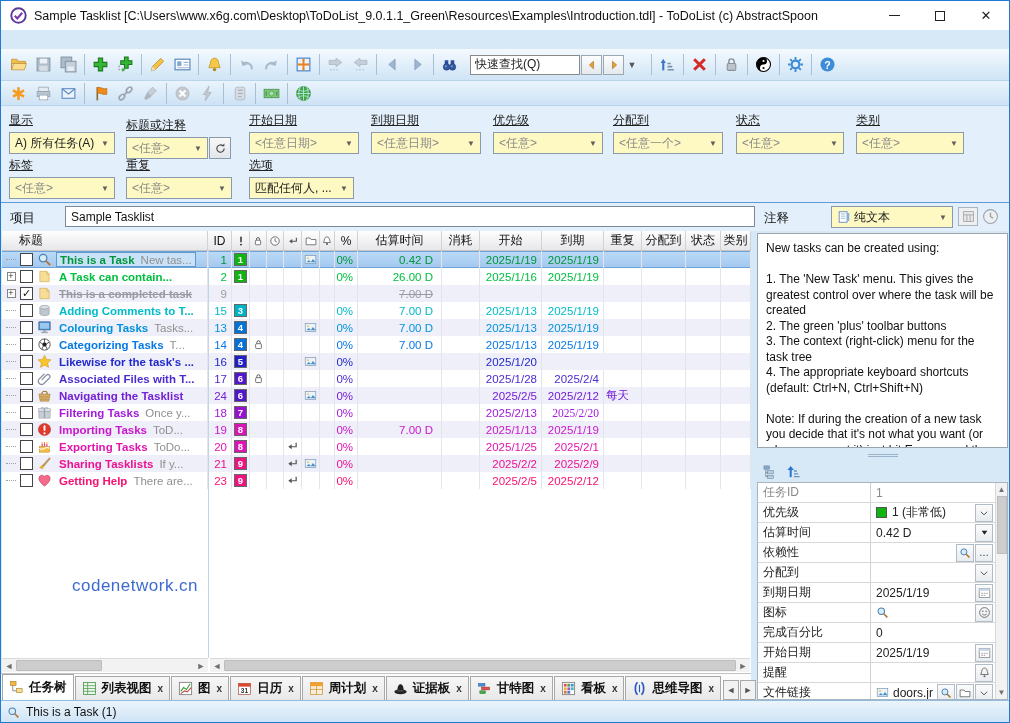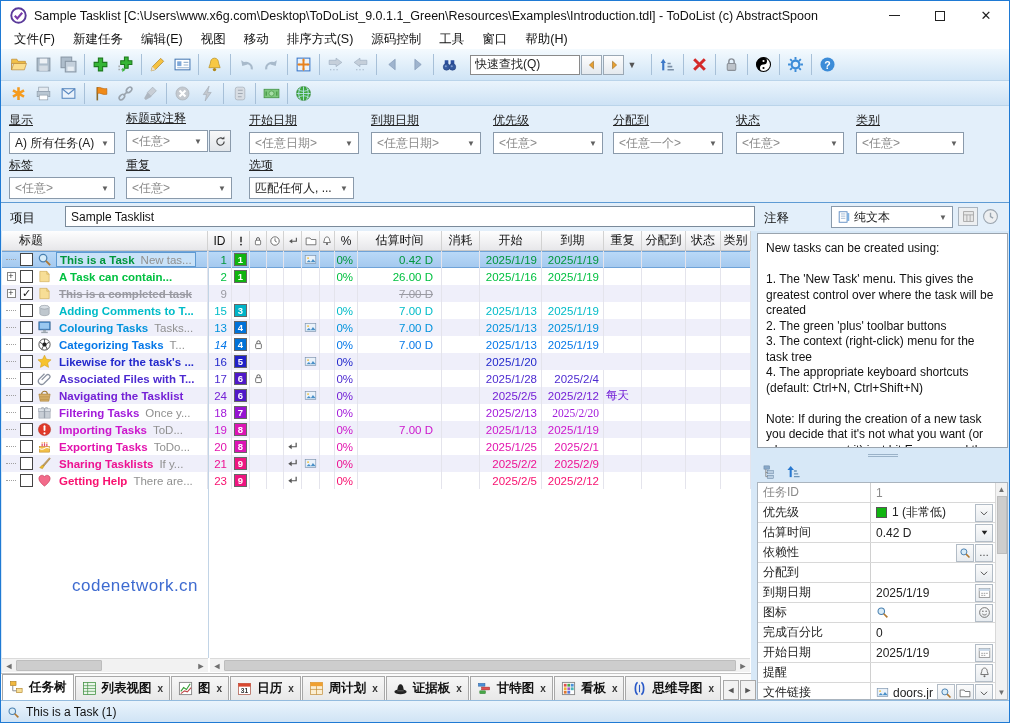--- a/index.html
+++ b/index.html
@@ -47,21 +47,21 @@
           display:flex; align-items:center; justify-content:center; margin-left:1px; }
   .schev { width:16px; height:20px; display:flex; align-items:center; justify-content:center;
            color:#555; font-size:9px; }
 
   
   .filterbar { position:absolute; left:0; top:105px; width:100%; height:97px;
                background:#E3EFFA; border-bottom:1px solid #5E9BD4; }
   .fgroup { position:absolute; }
   .flabel { font-size:12px; color:#222; text-decoration:underline; margin-bottom:3px; white-space:nowrap; }
   .frow { display:flex; }
-  .combo { height:22px; background:#ffffff; border:1px solid #8A9AAB; display:flex;
+  .combo { height:22px; background:#fef9c3; border:1px solid #8A9AAB; display:flex;
            align-items:center; font-size:12px; padding:0 2px 0 5px; }
   .cval { flex:1; color:#8A8A8A; white-space:nowrap; overflow:hidden; }
   .cval.dark { color:#222; }
   .chev { width:14px; color:#606060; font-size:8px; text-align:center; flex:none; }
   .refbtn { width:22px; height:22px; border:1px solid #8A9AAB; margin-left:1px;
             background:linear-gradient(#F8F8F8,#E2E6EA); display:flex; align-items:center; justify-content:center; }
 
   
   .projectrow { position:absolute; left:0; top:202px; width:100%; height:28px; background:#E3EFFA; }
   .prj-label { position:absolute; left:9px; top:7px; font-size:12.5px; color:#111; }
@@ -187,32 +187,20 @@
       <div class="win-btn">
           <span class="wb-min"></span>
         </div>
       <div class="win-btn">
           <span class="wb-max"></span>
         </div>
       <div class="win-btn">✕</div>
     </div>
   </div>
 
-  <div class="menubar">
-      <div class="menu-item">文件(F)</div>
-      <div class="menu-item">新建任务</div>
-      <div class="menu-item">编辑(E)</div>
-      <div class="menu-item">视图</div>
-      <div class="menu-item">移动</div>
-      <div class="menu-item">排序方式(S)</div>
-      <div class="menu-item">源码控制</div>
-      <div class="menu-item">工具</div>
-      <div class="menu-item">窗口</div>
-      <div class="menu-item">帮助(H)</div>
-    </div>
   <div class="toolbar1">
       <div class="tbtn">
         <span class="icon i17">
           <svg viewBox="0 0 16 16">
             <path d="M1.5 13V3h5l1 2h7v2h-13z" fill="#F2C14A" stroke="#B9842A" stroke-width=".6"></path>
             <path d="M1.5 13l2-6h12l-2 6z" fill="#FBDE8E" stroke="#B9842A" stroke-width=".6"></path>
           </svg>
         </span>
       </div>
       <div class="tbtn">
@@ -519,21 +507,21 @@
   <div class="filterbar">
       <div class="fgroup" style="left: 8px; top: 6px; width: 106px;">
         <div class="flabel">显示</div>
         <div class="frow">
           <div class="combo" style="width: 106px;">
             <span class="cval dark">A)  所有任务(A)</span>
             <span class="chev">▼</span>
           </div>
         </div>
       </div>
-      <div class="fgroup" style="left: 125px; top: 4px; width: 106px;">
+      <div class="fgroup" style="left: 125px; top: 11px; width: 106px;">
         <div class="flabel">标题或注释</div>
         <div class="frow">
           <div class="combo" style="width: 82px;">
             <span class="cval">&lt;任意&gt;</span>
             <span class="chev">▼</span>
           </div>
           <span class="refbtn">
             <svg viewBox="0 0 16 16" width="13" height="13">
               <path d="M12.5 8a4.5 4.5 0 11-1.4-3.2" fill="none" stroke="#444" stroke-width="1.4"></path>
               <path d="M12.8 1.8v3.4H9.4z" fill="#444"></path>
@@ -923,21 +911,21 @@
                 <circle cx="8" cy="8" r="6" fill="#fff" stroke="#222" stroke-width=".8"></circle>
                 <path d="M8 5.2l2.6 1.9-1 3H6.4l-1-3z" fill="#222"></path>
                 <path d="M8 2.2v3M3.2 5.6l2.2 1.5M12.8 5.6l-2.2 1.5M5.2 13.2l1.2-3.1M10.8 13.2l-1.2-3.1" stroke="#222" stroke-width=".8"></path>
               </svg>
             </span>
             <span class="twrap">
               <span class="ttitle" style="color: rgb(6, 120, 232);">Categorizing Tasks</span>
               <span class="tcomment">T...</span>
             </span>
           </div>
-          <div class="cell c-id num" style="color: rgb(6, 120, 232); font-style: italic;">14</div>
+          <div class="cell c-id num" style="color: rgb(6, 120, 232);">14</div>
           <div class="cell c-pri ctr">
             <span class="pribox" style="background: rgb(0, 114, 216);">4</span>
           </div>
           <div class="cell c-lock ctr">
             <span class="icon i13">
               <svg viewBox="0 0 16 16">
                 <rect x="4.5" y="7" width="7" height="6" rx="1" fill="#fff" stroke="#555" stroke-width="1"></rect>
                 <path d="M6 7V5.4a2 2 0 014 0V7" fill="none" stroke="#555" stroke-width="1.2"></path>
               </svg>
             </span>

